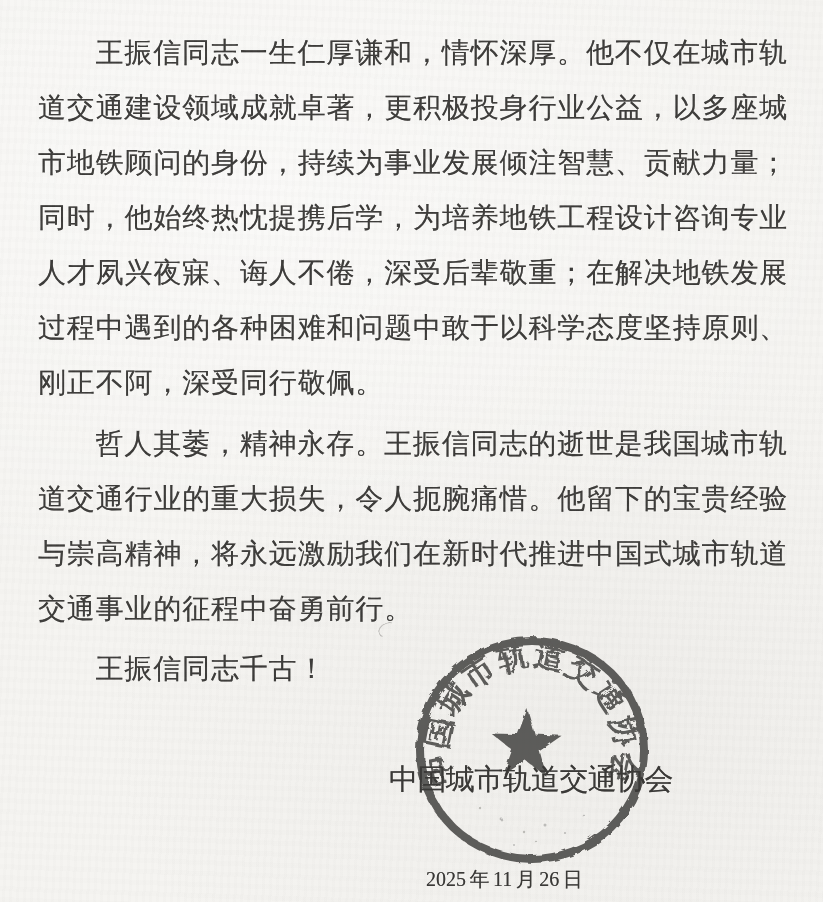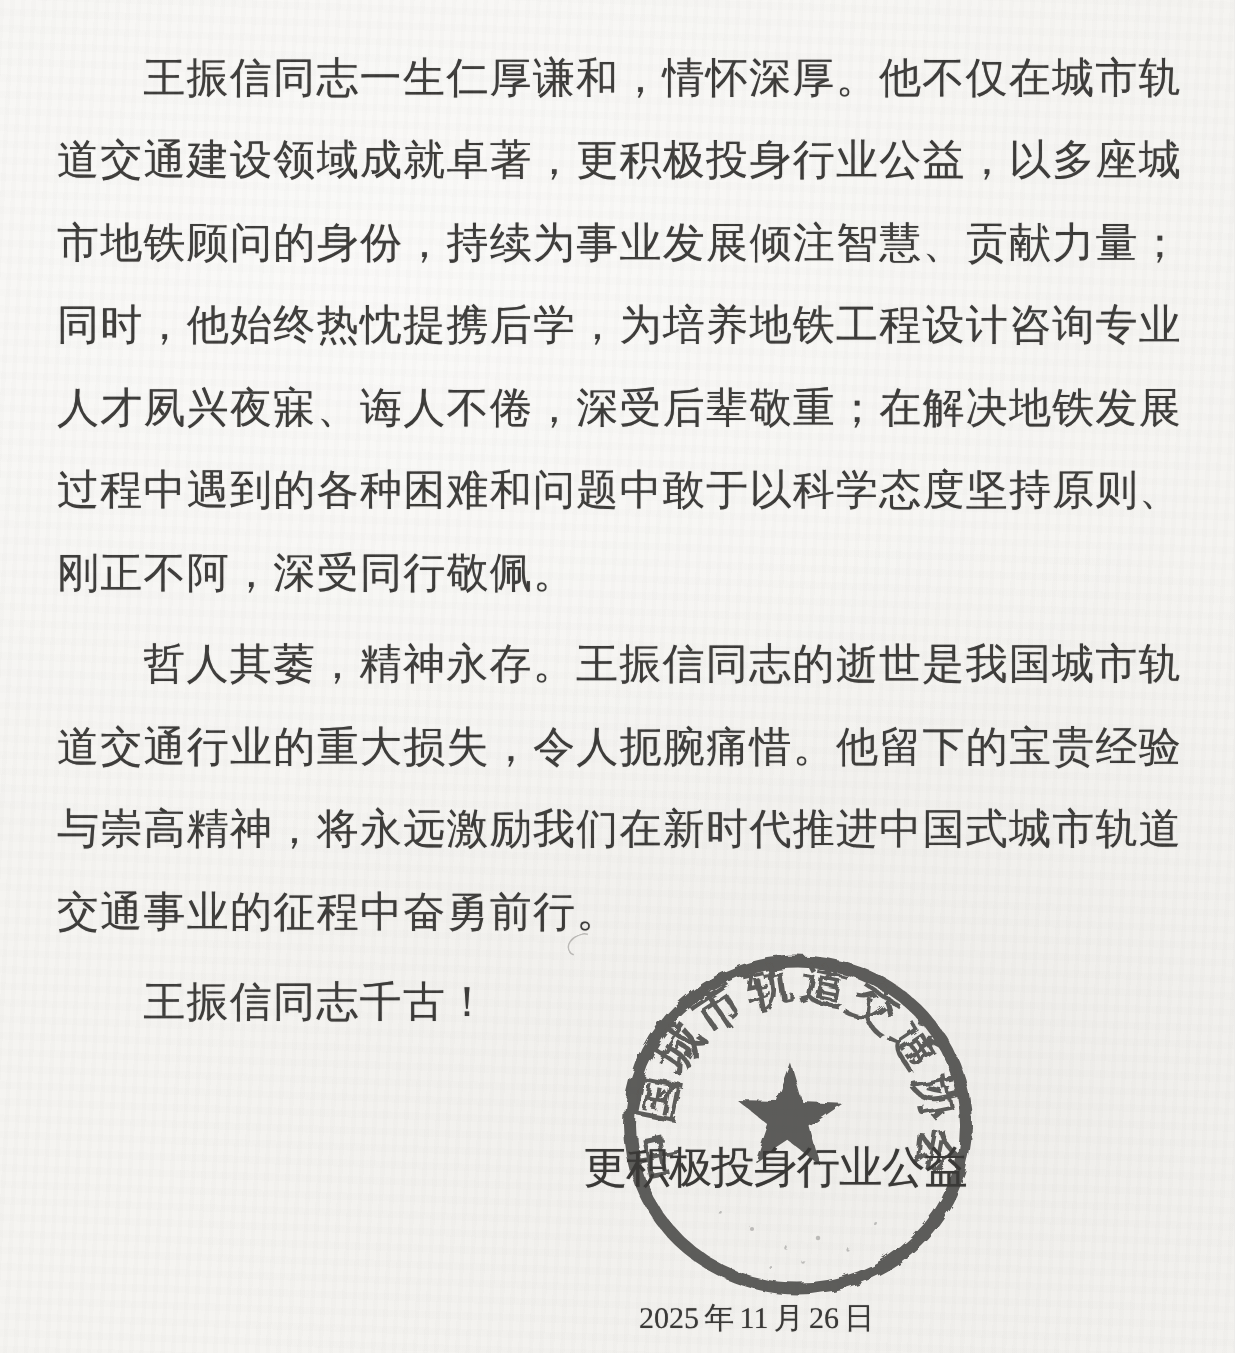--- a/index.html
+++ b/index.html
@@ -118,21 +118,21 @@
     </div>
     <div class="para-2">
       <div class="line indent">哲人其萎，精神永存。王振信同志的逝世是我国城市轨</div>
       <div class="line">道交通行业的重大损失，令人扼腕痛惜。他留下的宝贵经验</div>
       <div class="line">与崇高精神，将永远激励我们在新时代推进中国式城市轨道</div>
       <div class="line">交通事业的征程中奋勇前行。</div>
     </div>
     <div class="line indent closing-line">王振信同志千古！</div>
   </div>
 
-  <div class="signature-line">更积极投身行业公益</div>
+  <div class="signature-line">中国城市轨道交通协会</div>
 
   <div class="date-line">2025 年 11 月 26 日</div>
 
   <div class="artifact-squiggle"></div>
 
   <div class="seal">
     <svg viewBox="-132 -132 264 264" xmlns="http://www.w3.org/2000/svg">
       <defs>
         <filter id="rough" x="-20%" y="-20%" width="140%" height="140%">
           <feTurbulence type="fractalNoise" baseFrequency="0.11" numOctaves="2" seed="7" result="noise"></feTurbulence>

